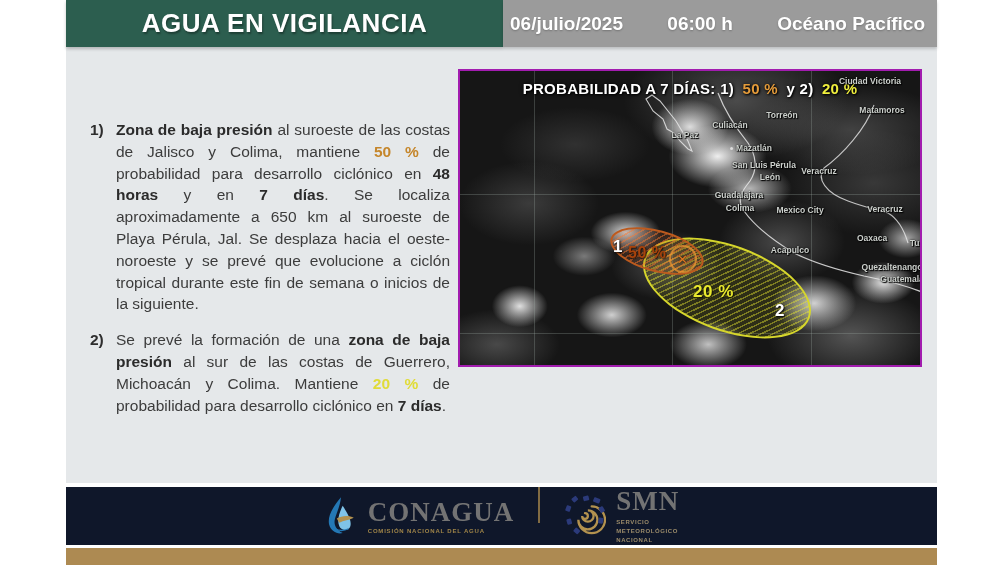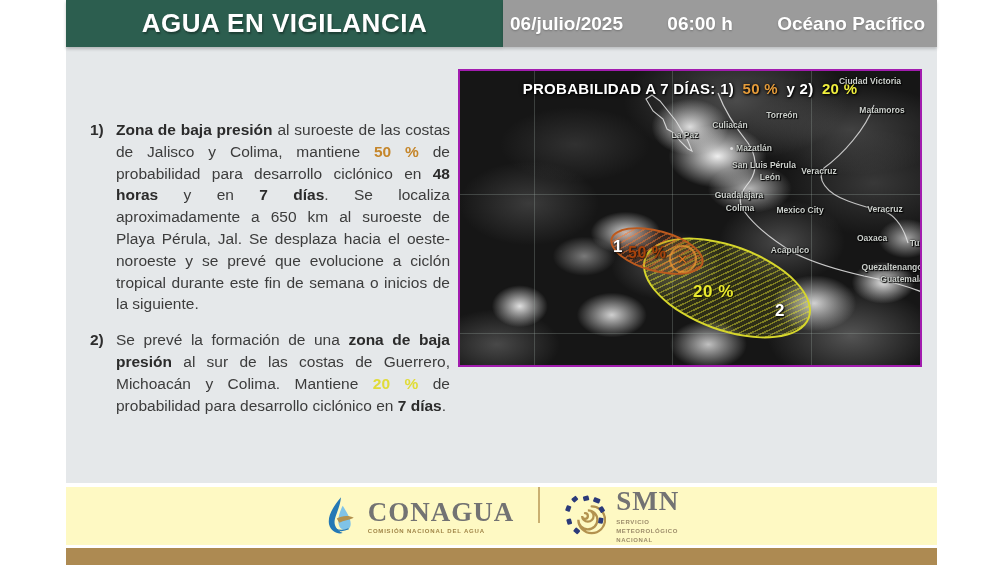--- a/index.html
+++ b/index.html
@@ -85,21 +85,21 @@
   .z1-pct{position:absolute;left:168px;top:173px;color:#a8430c;font-weight:700;font-size:16px;
     text-shadow:0 0 2px rgba(30,10,0,.7),1px 1px 1px rgba(0,0,0,.6);letter-spacing:.5px;}
   .z2-pct{position:absolute;left:233px;top:211px;color:#e9e92f;font-weight:700;font-size:17px;
     text-shadow:0 0 2px rgba(40,40,0,.9),1px 1px 1px rgba(0,0,0,.7);letter-spacing:.5px;}
   .storm-ring{position:absolute;left:209px;top:174px;width:28px;height:28px;border-radius:50%;
     border:2px solid rgba(235,150,50,.75);}
   .storm-x{position:absolute;left:217px;top:181px;color:#e07820;font-weight:700;font-size:13px;
     text-shadow:0 0 2px rgba(0,0,0,.8);}
 
   
-  .footer{position:absolute;left:66px;top:487px;width:871px;height:58px;background:#fef9c3;
+  .footer{position:absolute;left:66px;top:487px;width:871px;height:58px;background:#0f172a;
     display:flex;justify-content:center;gap:24px;}
   .logo-block{display:flex;align-items:center;gap:10px;}
   .conagua-name{font-family:"Liberation Serif","DejaVu Serif",serif;font-size:27px;font-weight:700;
     color:#737373;letter-spacing:1px;line-height:1;}
   .conagua-sub{font-size:6px;font-weight:700;color:#a08548;letter-spacing:.8px;margin-top:2px;}
   .logo-divider{width:2px;height:36px;background:#b3924f;opacity:.7;}
   .smn-name{font-family:"Liberation Serif","DejaVu Serif",serif;font-size:27px;font-weight:700;
     color:#737373;letter-spacing:1px;line-height:1;}
   .smn-sub{font-size:6px;font-weight:700;color:#9c8c6a;letter-spacing:.6px;line-height:1.5;margin-top:3px;}
   .gold-bar{position:absolute;left:66px;top:548px;width:871px;height:17px;background:var(--gold);}

